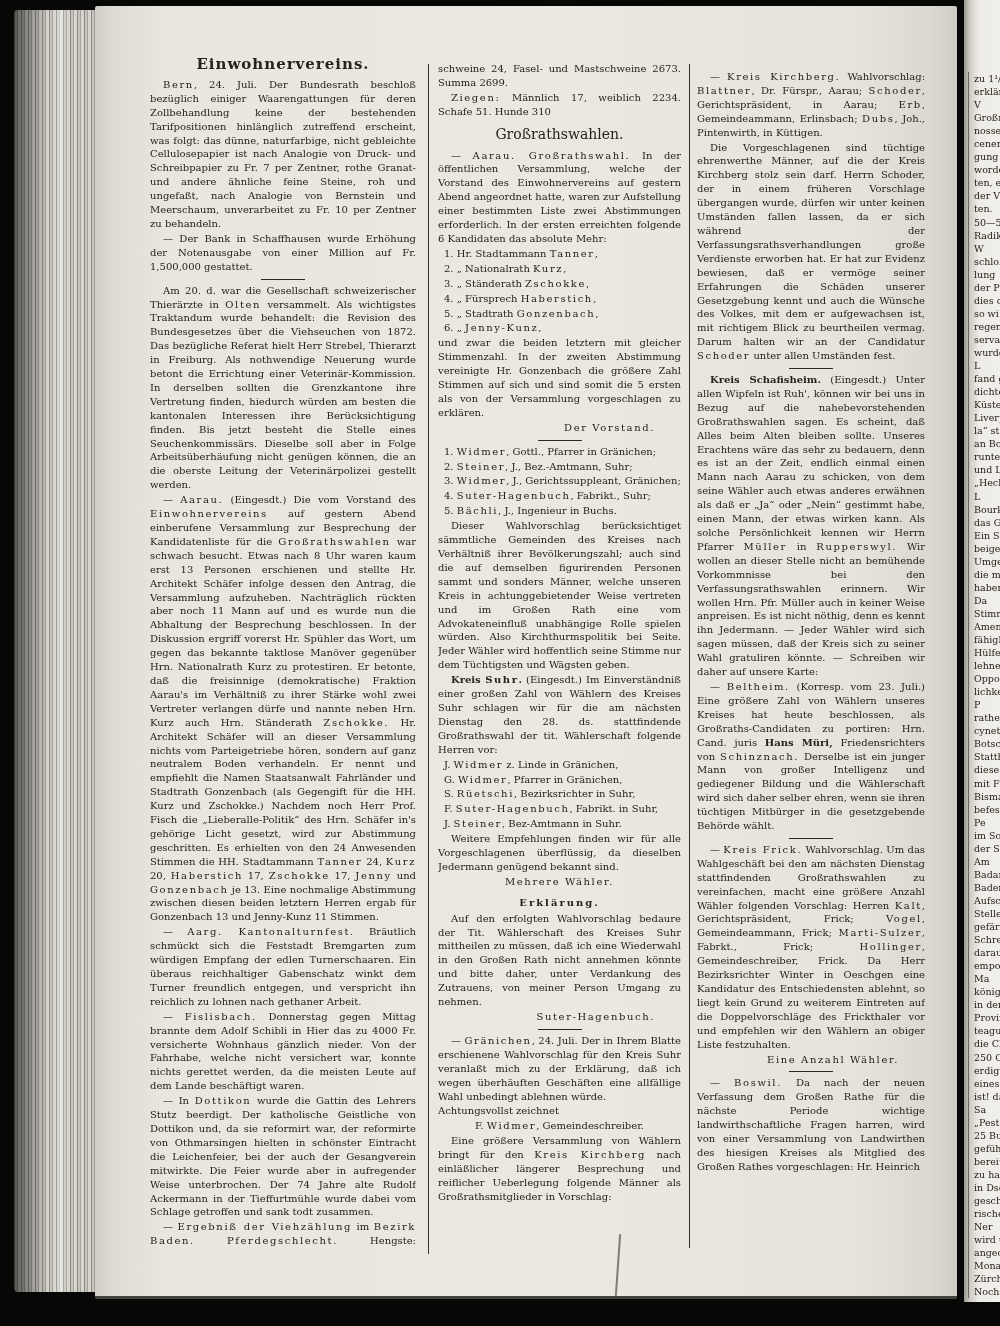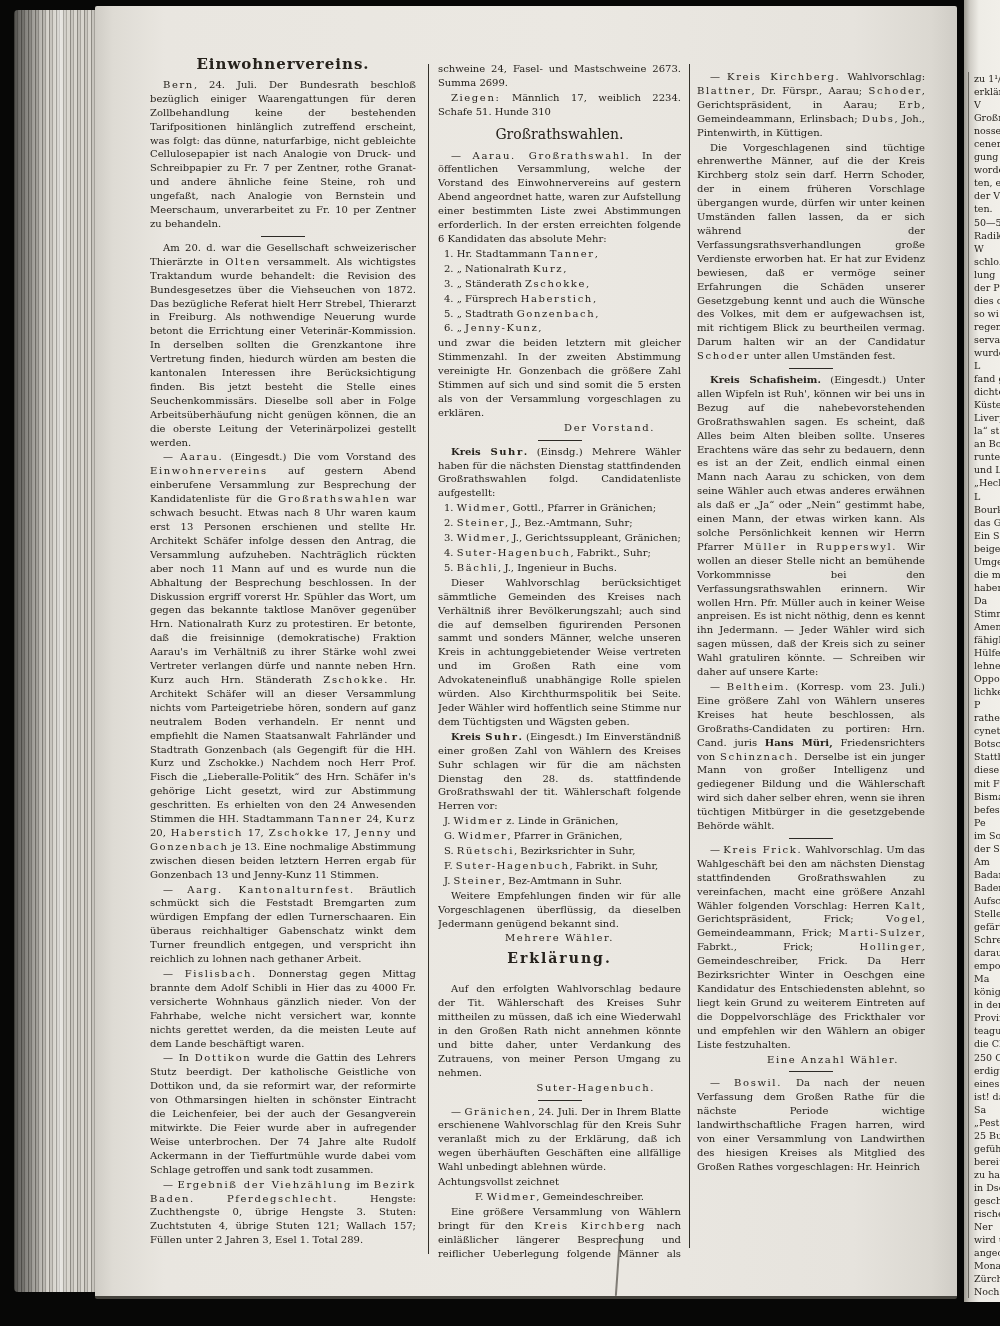--- a/index.html
+++ b/index.html
@@ -44,21 +44,21 @@
   .divider{position:absolute;width:1px;background:#33302a;}
   .d1{left:333px;top:58px;height:1190px;}
   .d2{left:594px;top:58px;height:1184px;}
 
   .blk{margin:0 0 1px;}
   .blk.p{text-indent:13px;}
   .blk.pc{text-indent:0;}
   .blk.li{padding-left:17px;text-indent:-11px;text-align:left;}
   .blk.h1{text-align:center;font-weight:bold;font-size:15px;letter-spacing:1px;margin:0 0 6px;text-indent:0;}
   .blk.hbig{text-align:center;font-weight:normal;font-size:14px;margin:9px 0 7px;text-indent:0;}
-  .blk.h2{text-align:center;font-weight:bold;font-size:14px;letter-spacing:2px;margin:7px 0 16px;}
+  .blk.h2{text-align:center;font-weight:bold;font-size:10px;letter-spacing:2px;margin:7px 0 2px;}
   .blk.h3{text-align:center;font-weight:bold;font-size:12.5px;letter-spacing:.4px;margin:8px 0 3px;}
   .blk.h4{text-align:center;font-weight:bold;font-size:12px;margin:4px 0 4px;}
   .blk.sigr{text-align:right;padding-right:26px;margin:1px 0;}
   .blk.sigc{text-align:center;margin:1px 0;}
   .blk.rule{border:0;border-top:1px solid #2c2925;width:44px;margin:5px auto 4px;height:0;}
   .sg-n{}
   .sg-s{letter-spacing:1.6px;}
   .sg-b{font-weight:bold;}
   .sg-bs{font-weight:bold;letter-spacing:1.6px;}
 
@@ -70,20 +70,21 @@
 </style>
 </head>
 <body>
 
 <div class="edges"></div>
 
 <div class="paper">
   <div class="col c1">
       <div class="blk h1"><span class="sg-n">Einwohnervereins.</span></div>
       <div class="blk p"><span class="sg-s">Bern</span><span class="sg-n">, 24. Juli.  Der Bundesrath beschloß bezüglich einiger Waarengattungen für deren Zollbehandlung keine der bestehenden Tarifpositionen hinlänglich zutreffend erscheint, was folgt: das dünne, naturfarbige, nicht gebleichte Cellulosepapier ist nach Analogie von Druck- und Schreibpapier zu Fr. 7 per Zentner, rothe Granat- und andere ähnliche feine Steine, roh und ungefaßt, nach Analogie von Bernstein und Meerschaum, unverarbeitet zu Fr. 10 per Zentner zu behandeln.</span></div>
+      <div class="blk p"><span class="sg-n">— Der Bank in Schaffhausen wurde Erhöhung der Notenausgabe von einer Million auf Fr. 1,500,000 gestattet.</span></div>
       <div class="blk rule"></div>
       <div class="blk p"><span class="sg-n">Am 20. d. war die Gesellschaft schweizerischer Thierärzte in </span><span class="sg-s">Olten</span><span class="sg-n"> versammelt. Als wichtigstes Traktandum wurde behandelt: die Revision des Bundesgesetzes über die Viehseuchen von 1872. Das bezügliche Referat hielt Herr Strebel, Thierarzt in Freiburg. Als nothwendige Neuerung wurde betont die Errichtung einer Veterinär-Kommission. In derselben sollten die Grenzkantone ihre Vertretung finden, hiedurch würden am besten die kantonalen Interessen ihre Berücksichtigung finden. Bis jetzt besteht die Stelle eines Seuchenkommissärs. Dieselbe soll aber in Folge Arbeitsüberhäufung nicht genügen können, die an die oberste Leitung der Veterinärpolizei gestellt werden.</span></div>
       <div class="blk p"><span class="sg-n">— </span><span class="sg-s">Aarau.</span><span class="sg-n"> (Eingesdt.)  Die vom Vorstand des </span><span class="sg-s">Einwohnervereins</span><span class="sg-n"> auf gestern Abend einberufene Versammlung zur Besprechung der Kandidatenliste für die </span><span class="sg-s">Großrathswahlen</span><span class="sg-n"> war schwach besucht. Etwas nach 8 Uhr waren kaum erst 13 Personen erschienen und stellte Hr. Architekt Schäfer infolge dessen den Antrag, die Versammlung aufzuheben. Nachträglich rückten aber noch 11 Mann auf und es wurde nun die Abhaltung der Besprechung beschlossen. In der Diskussion ergriff vorerst Hr. Spühler das Wort, um gegen das bekannte taktlose Manöver gegenüber Hrn. Nationalrath Kurz zu protestiren. Er betonte, daß die freisinnige (demokratische) Fraktion Aarau's im Verhältniß zu ihrer Stärke wohl zwei Vertreter verlangen dürfe und nannte neben Hrn. Kurz auch Hrn. Ständerath </span><span class="sg-s">Zschokke.</span><span class="sg-n"> Hr. Architekt Schäfer will an dieser Versammlung nichts vom Parteigetriebe hören, sondern auf ganz neutralem Boden verhandeln. Er nennt und empfiehlt die Namen Staatsanwalt Fahrländer und Stadtrath Gonzenbach (als Gegengift für die HH. Kurz und Zschokke.)  Nachdem noch Herr Prof. Fisch die „Lieberalle-Politik“ des Hrn. Schäfer in's gehörige Licht gesetzt, wird zur Abstimmung geschritten. Es erhielten von den 24 Anwesenden Stimmen die HH. Stadtammann </span><span class="sg-s">Tanner</span><span class="sg-n"> 24, </span><span class="sg-s">Kurz</span><span class="sg-n"> 20, </span><span class="sg-s">Haberstich</span><span class="sg-n"> 17, </span><span class="sg-s">Zschokke</span><span class="sg-n"> 17, </span><span class="sg-s">Jenny</span><span class="sg-n"> und </span><span class="sg-s">Gonzenbach</span><span class="sg-n"> je 13.  Eine nochmalige Abstimmung zwischen diesen beiden letztern Herren ergab für Gonzenbach 13 und Jenny-Kunz 11 Stimmen.</span></div>
       <div class="blk p"><span class="sg-n">— </span><span class="sg-s">Aarg. Kantonalturnfest.</span><span class="sg-n"> Bräutlich schmückt sich die Feststadt Bremgarten zum würdigen Empfang der edlen Turnerschaaren. Ein überaus reichhaltiger Gabenschatz winkt dem Turner freundlich entgegen, und verspricht ihn reichlich zu lohnen nach gethaner Arbeit.</span></div>
       <div class="blk p"><span class="sg-n">— </span><span class="sg-s">Fislisbach.</span><span class="sg-n"> Donnerstag gegen Mittag brannte dem Adolf Schibli in Hier das zu 4000 Fr. versicherte Wohnhaus gänzlich nieder. Von der Fahrhabe, welche nicht versichert war, konnte nichts gerettet werden, da die meisten Leute auf dem Lande beschäftigt waren.</span></div>
       <div class="blk p"><span class="sg-n">— In </span><span class="sg-s">Dottikon</span><span class="sg-n"> wurde die Gattin des Lehrers Stutz beerdigt. Der katholische Geistliche von Dottikon und, da sie reformirt war, der reformirte von Othmarsingen hielten in schönster Eintracht die Leichenfeier, bei der auch der Gesangverein mitwirkte. Die Feier wurde aber in aufregender Weise unterbrochen. Der 74 Jahre alte Rudolf Ackermann in der Tieffurtmühle wurde dabei vom Schlage getroffen und sank todt zusammen.</span></div>
       <div class="blk p"><span class="sg-n">— </span><span class="sg-s">Ergebniß der Viehzählung</span><span class="sg-n"> im </span><span class="sg-s">Bezirk Baden.</span><span class="sg-n">  </span><span class="sg-s">Pferdegschlecht.</span><span class="sg-n">  Hengste: Zuchthengste 0, übrige Hengste 3.  Stuten: Zuchtstuten 4, übrige Stuten 121; Wallach 157; Füllen unter 2 Jahren 3, Esel 1.  Total 289.</span></div>
     </div>
   <div class="divider d1"></div>
   <div class="col c2">
@@ -93,21 +94,20 @@
       <div class="blk p"><span class="sg-n">— </span><span class="sg-s">Aarau. Großrathswahl.</span><span class="sg-n">  In der öffentlichen Versammlung, welche der Vorstand des Einwohnervereins auf gestern Abend angeordnet hatte, waren zur Aufstellung einer bestimmten Liste zwei Abstimmungen erforderlich. In der ersten erreichten folgende 6 Kandidaten das absolute Mehr:</span></div>
       <div class="blk li"><span class="sg-n">1. Hr. Stadtammann </span><span class="sg-s">Tanner</span><span class="sg-n">,</span></div>
       <div class="blk li"><span class="sg-n">2.  „  Nationalrath </span><span class="sg-s">Kurz</span><span class="sg-n">,</span></div>
       <div class="blk li"><span class="sg-n">3.  „  Ständerath </span><span class="sg-s">Zschokke</span><span class="sg-n">,</span></div>
       <div class="blk li"><span class="sg-n">4.  „  Fürsprech </span><span class="sg-s">Haberstich</span><span class="sg-n">,</span></div>
       <div class="blk li"><span class="sg-n">5.  „  Stadtrath </span><span class="sg-s">Gonzenbach</span><span class="sg-n">,</span></div>
       <div class="blk li"><span class="sg-n">6.  „  </span><span class="sg-s">Jenny-Kunz</span><span class="sg-n">,</span></div>
       <div class="blk pc"><span class="sg-n">und zwar die beiden letztern mit gleicher Stimmenzahl.  In der zweiten Abstimmung vereinigte Hr. Gonzenbach die größere Zahl Stimmen auf sich und sind somit die 5 ersten als von der Versammlung vorgeschlagen zu erklären.</span></div>
       <div class="blk sigr"><span class="sg-s">Der Vorstand.</span></div>
       <div class="blk rule"></div>
-      <div class="blk p"><span class="sg-b">Kreis </span><span class="sg-bs">Suhr</span><span class="sg-b">.</span><span class="sg-n"> (Einsdg.)  Mehrere Wähler haben für die nächsten Dienstag stattfindenden Großrathswahlen folgd. Candidatenliste aufgestellt:</span></div>
       <div class="blk li"><span class="sg-n">1. </span><span class="sg-s">Widmer</span><span class="sg-n">, Gottl., Pfarrer in Gränichen;</span></div>
       <div class="blk li"><span class="sg-n">2. </span><span class="sg-s">Steiner</span><span class="sg-n">, J., Bez.-Amtmann, Suhr;</span></div>
       <div class="blk li"><span class="sg-n">3. </span><span class="sg-s">Widmer</span><span class="sg-n">, J., Gerichtssuppleant, Gränichen;</span></div>
       <div class="blk li"><span class="sg-n">4. </span><span class="sg-s">Suter-Hagenbuch</span><span class="sg-n">, Fabrikt., Suhr;</span></div>
       <div class="blk li"><span class="sg-n">5. </span><span class="sg-s">Bächli</span><span class="sg-n">, J., Ingenieur in Buchs.</span></div>
       <div class="blk p"><span class="sg-n">Dieser Wahlvorschlag berücksichtiget sämmtliche Gemeinden des Kreises nach Verhältniß ihrer Bevölkerungszahl; auch sind die auf demselben figurirenden Personen sammt und sonders Männer, welche unseren Kreis in achtunggebietender Weise vertreten und im Großen Rath eine vom Advokateneinfluß unabhängige Rolle spielen würden.  Also Kirchthurmspolitik bei Seite.  Jeder Wähler wird hoffentlich seine Stimme nur dem Tüchtigsten und Wägsten geben.</span></div>
       <div class="blk p"><span class="sg-b">Kreis </span><span class="sg-bs">Suhr</span><span class="sg-b">.</span><span class="sg-n"> (Eingesdt.)  Im Einverständniß einer großen Zahl von Wählern des Kreises Suhr schlagen wir für die am nächsten Dienstag den 28. ds. stattfindende Großrathswahl der tit. Wählerschaft folgende Herren vor:</span></div>
       <div class="blk li"><span class="sg-n">J. </span><span class="sg-s">Widmer</span><span class="sg-n"> z. Linde in Gränichen,</span></div>
       <div class="blk li"><span class="sg-n">G. </span><span class="sg-s">Widmer</span><span class="sg-n">, Pfarrer in Gränichen,</span></div>
       <div class="blk li"><span class="sg-n">S. </span><span class="sg-s">Rüetschi</span><span class="sg-n">, Bezirksrichter in Suhr,</span></div>

